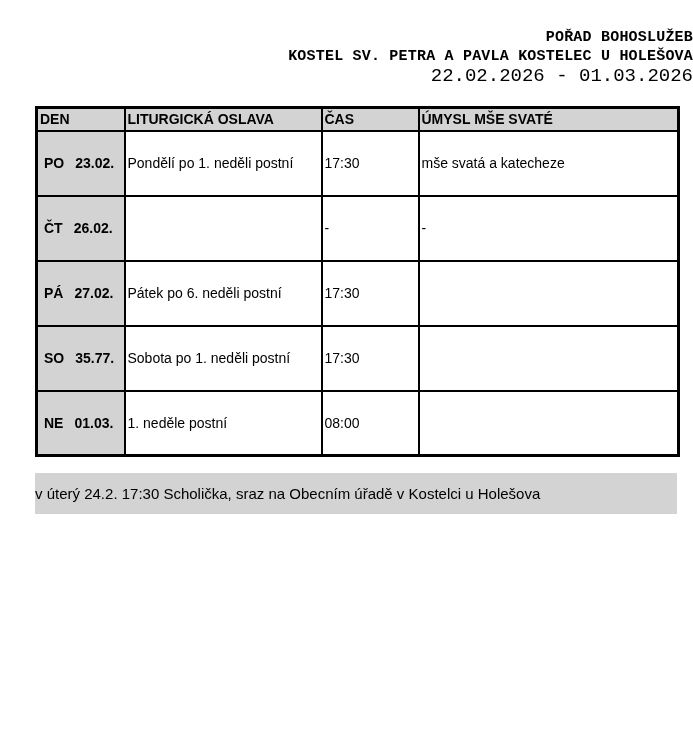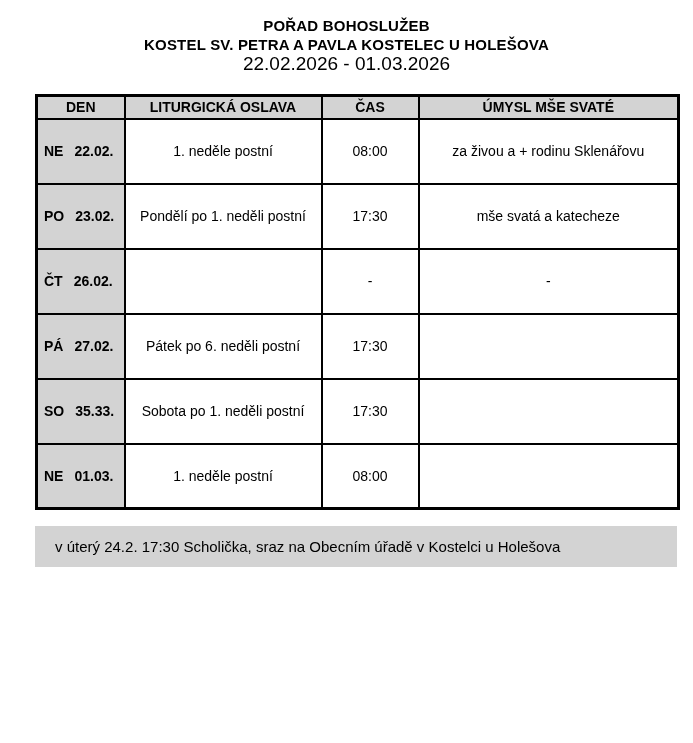--- a/index.html
+++ b/index.html
@@ -13,22 +13,23 @@
     color: #000000;
     -webkit-font-smoothing: antialiased;
   }
   .page {
     width: 693px;
     height: 743px;
     background: #ffffff;
     overflow: hidden;
   }
   .titles {
-    text-align: center;
-    padding-top: 16px;
+    text-align: right;
+    padding-top: 28px;
+    font-family: Liberation Mono, monospace;
   }
   .title-line {
     font-weight: bold;
     font-size: 15px;
     line-height: 19px;
     letter-spacing: 0.2px;
   }
   .date-line {
     font-weight: normal;
     font-size: 19px;
@@ -43,21 +44,21 @@
   }
   table.schedule col.c-den  { width: 88px; }
   table.schedule col.c-lit  { width: 197px; }
   table.schedule col.c-cas  { width: 97px; }
   table.schedule col.c-umy  { width: 260px; }
   table.schedule th,
   table.schedule td {
     border: 2px solid #000000;
     padding: 0 2px;
     font-size: 14px;
-    text-align: center;
+    text-align: left;
     vertical-align: middle;
     overflow: hidden;
   }
   table.schedule th {
     background: #d3d3d3;
     font-weight: bold;
     height: 23px;
   }
   table.schedule td {
     height: 65px;
@@ -71,21 +72,21 @@
     white-space: nowrap;
   }
   .day-date { margin-left: 11px; }
   .footer-note {
     margin: 16px 0 0 35px;
     width: 642px;
     height: 41px;
     background: #d3d3d3;
     display: flex;
     align-items: center;
-    padding-left: 20px;
+    padding-left: 0;
     font-size: 15px;
   }
 </style>
 </head>
 <body>
 
 <div class="page">
 
   <div class="titles">
     <div class="title-line">POŘAD BOHOSLUŽEB</div>
@@ -103,45 +104,39 @@
     <thead>
       <tr>
         <th>DEN</th>
         <th>LITURGICKÁ OSLAVA</th>
         <th>ČAS</th>
         <th>ÚMYSL MŠE SVATÉ</th>
       </tr>
     </thead>
     <tbody>
       <tr>
-        <td class="day-cell"><span>NE</span><span class="day-date">22.02.</span></td>
-        <td>1. neděle postní</td>
-        <td>08:00</td>
-        <td>za živou a + rodinu Sklenářovu</td>
-      </tr>
-      <tr>
         <td class="day-cell"><span>PO</span><span class="day-date">23.02.</span></td>
         <td>Pondělí po 1. neděli postní</td>
         <td>17:30</td>
         <td>mše svatá a katecheze</td>
       </tr>
       <tr>
         <td class="day-cell"><span>ČT</span><span class="day-date">26.02.</span></td>
         <td></td>
         <td>-</td>
         <td>-</td>
       </tr>
       <tr>
         <td class="day-cell"><span>PÁ</span><span class="day-date">27.02.</span></td>
         <td>Pátek po 6. neděli postní</td>
         <td>17:30</td>
         <td></td>
       </tr>
       <tr>
-        <td class="day-cell"><span>SO</span><span class="day-date">35.33.</span></td>
+        <td class="day-cell"><span>SO</span><span class="day-date">35.77.</span></td>
         <td>Sobota po 1. neděli postní</td>
         <td>17:30</td>
         <td></td>
       </tr>
       <tr>
         <td class="day-cell"><span>NE</span><span class="day-date">01.03.</span></td>
         <td>1. neděle postní</td>
         <td>08:00</td>
         <td></td>
       </tr>

